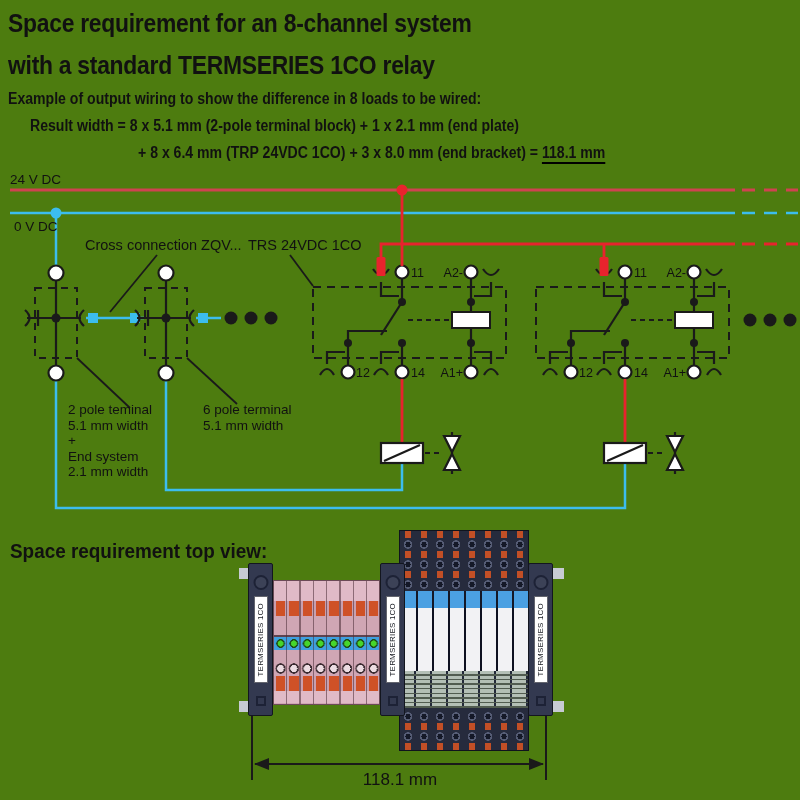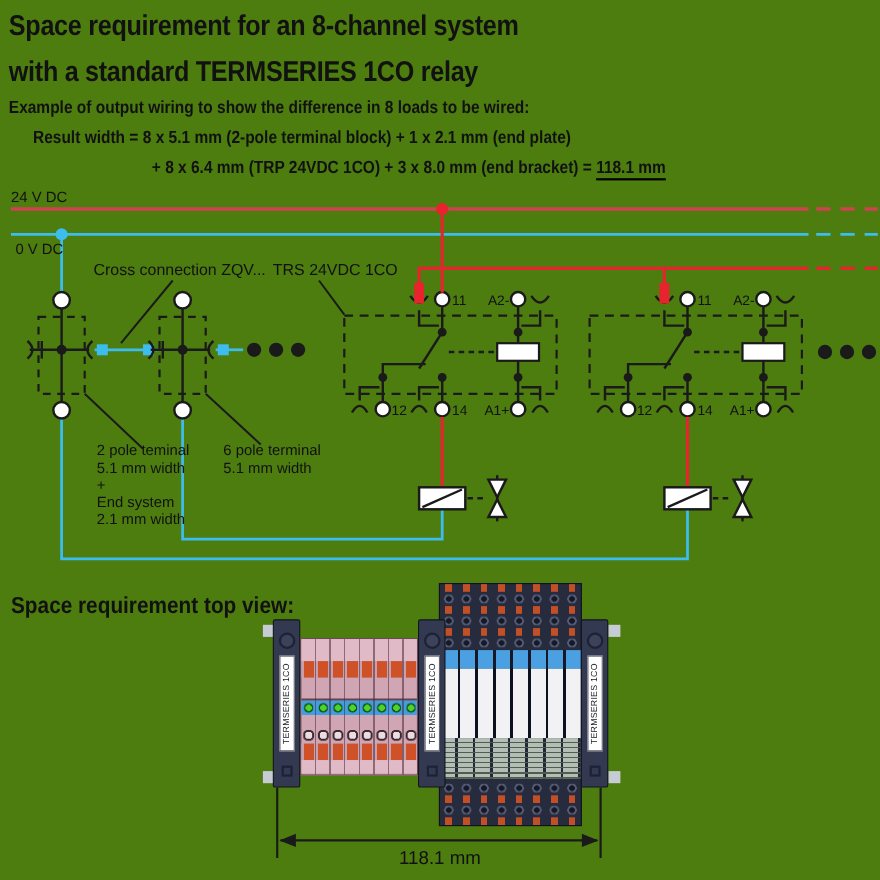--- a/index.html
+++ b/index.html
@@ -234,21 +234,21 @@
 
     <g>
       <line x1="252" y1="716" x2="252" y2="780" stroke="#1a1a1a" stroke-width="2"></line>
       <line x1="546" y1="716" x2="546" y2="780" stroke="#1a1a1a" stroke-width="2"></line>
       <line x1="255" y1="764" x2="543" y2="764" stroke="#1a1a1a" stroke-width="2"></line>
       <polygon points="254,764 269,758 269,770" fill="#1a1a1a"></polygon>
       <polygon points="544,764 529,758 529,770" fill="#1a1a1a"></polygon>
     </g>
   </svg>
 
-  <div class="abs note" style="left:88px; top:402px;">
+  <div class="abs note" style="left:68px; top:402px;">
     <div>2 pole teminal</div>
     <div>5.1 mm width</div>
     <div>+</div>
     <div>End system</div>
     <div>2.1 mm width</div>
   </div>
   <div class="abs note" style="left:203px; top:402px;">
     <div>6 pole terminal</div>
     <div>5.1 mm width</div>
   </div>

